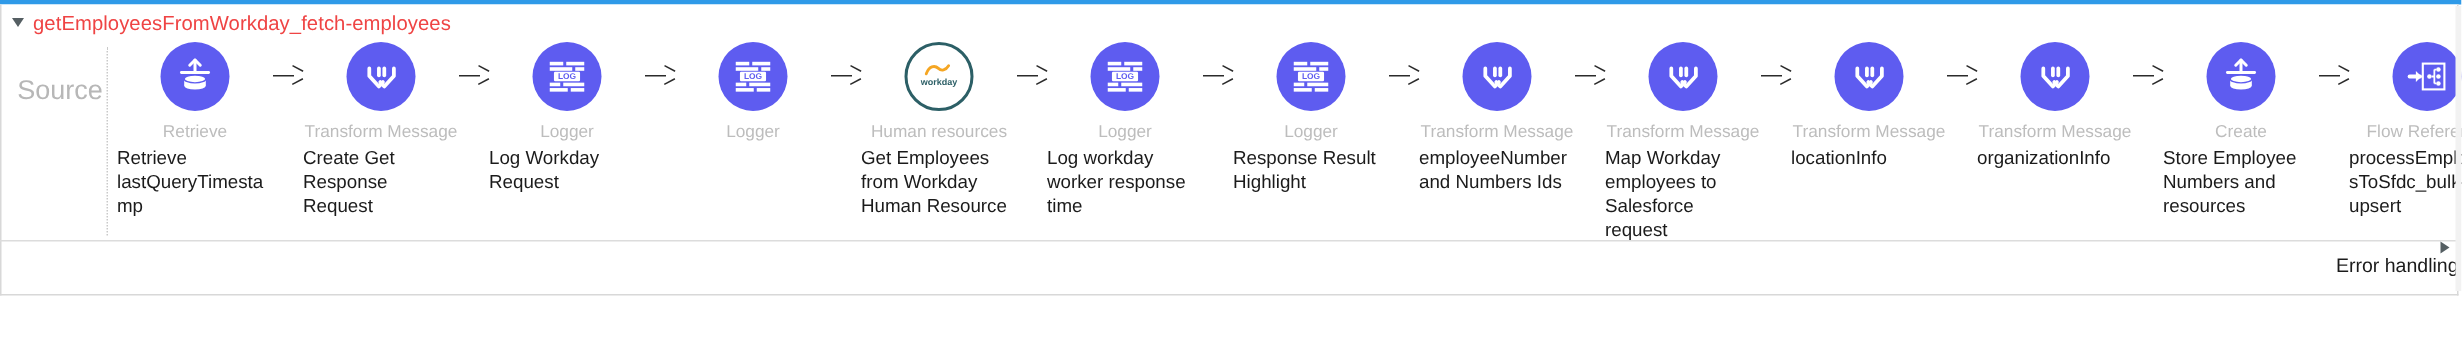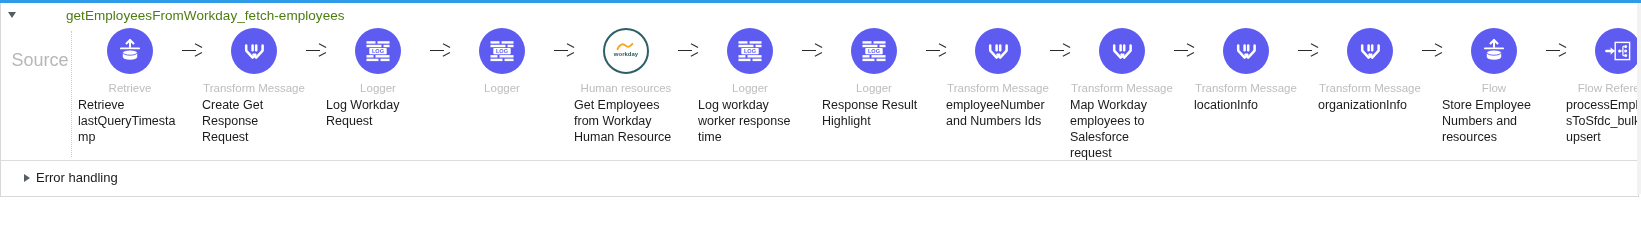--- a/index.html
+++ b/index.html
@@ -55,24 +55,23 @@
     border-right: 4.5px solid transparent;
     border-top: 6px solid #555f63;
   }
   .tri.right {
     border-top: 4.5px solid transparent;
     border-bottom: 4.5px solid transparent;
     border-left: 6px solid #555f63;
   }
   .flow-title {
     font-size: 13.5px;
-    color: #4d7c0f;
+    color: #ef4444;
     white-space: nowrap;
     letter-spacing: 0.05px;
-    margin-left: 44px;
   }
 
   
   .source-lane {
     position: absolute;
     left: 8px;
     top: 30px;
     width: 64px;
     height: 128px;
     display: flex;
@@ -194,22 +193,23 @@
   
   .error-strip {
     position: absolute;
     left: 0;
     top: 160px;
     width: 1639px;
     height: 34px;
     border-top: 1px solid #dcdcdc;
     box-sizing: border-box;
     display: flex;
-    align-items: center;
+    align-items: flex-end;
     padding-left: 24px;
+    flex-direction: column;
   }
   .error-label {
     font-size: 13px;
     color: #1b1b1b;
   }
 
   
   .v-scroll {
     position: absolute;
     right: 0;
@@ -474,21 +474,21 @@
             <path d="M13 2 L13 9" stroke="white" stroke-width="2" stroke-linecap="round"></path>
             <path d="M9.5 5.5 L13 2 L16.5 5.5" fill="none" stroke="white" stroke-width="2" stroke-linecap="round" stroke-linejoin="round"></path>
             <rect x="3" y="9.4" width="20" height="1.9" rx="0.9" fill="white"></rect>
             <ellipse cx="13" cy="14.6" rx="7.2" ry="2.6" fill="white"></ellipse>
             <ellipse cx="13" cy="19.1" rx="7.2" ry="2.6" fill="white"></ellipse>
             <rect x="5.8" y="14.6" width="14.4" height="4.5" fill="white"></rect>
             <ellipse cx="13" cy="14.6" rx="7.2" ry="2.6" fill="none" stroke="#5e5cf0" stroke-width="0.9"></ellipse>
           </svg>
         </span>
       </div>
-      <div class="node-type">Flow</div>
+      <div class="node-type">Create</div>
       <div class="node-name">Store Employee Numbers and resources</div>
     </div>
     <div class="connector">
       <div class="line"></div>
       <div class="head"></div>
     </div>
     <div class="node">
       <div class="node-circle">
         <span>
           <svg width="28" height="26" viewBox="0 0 28 26">

